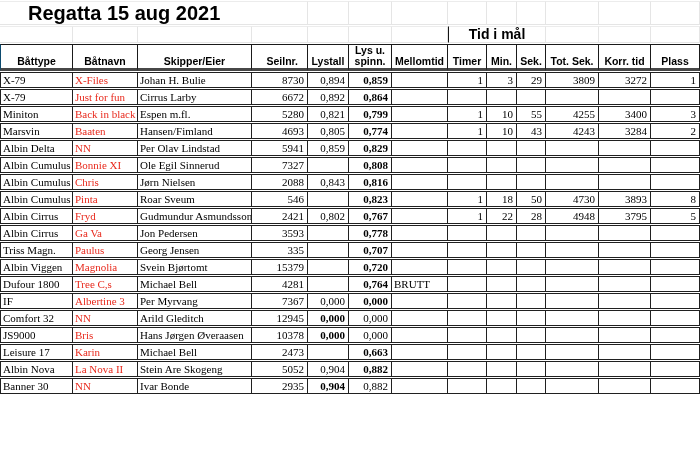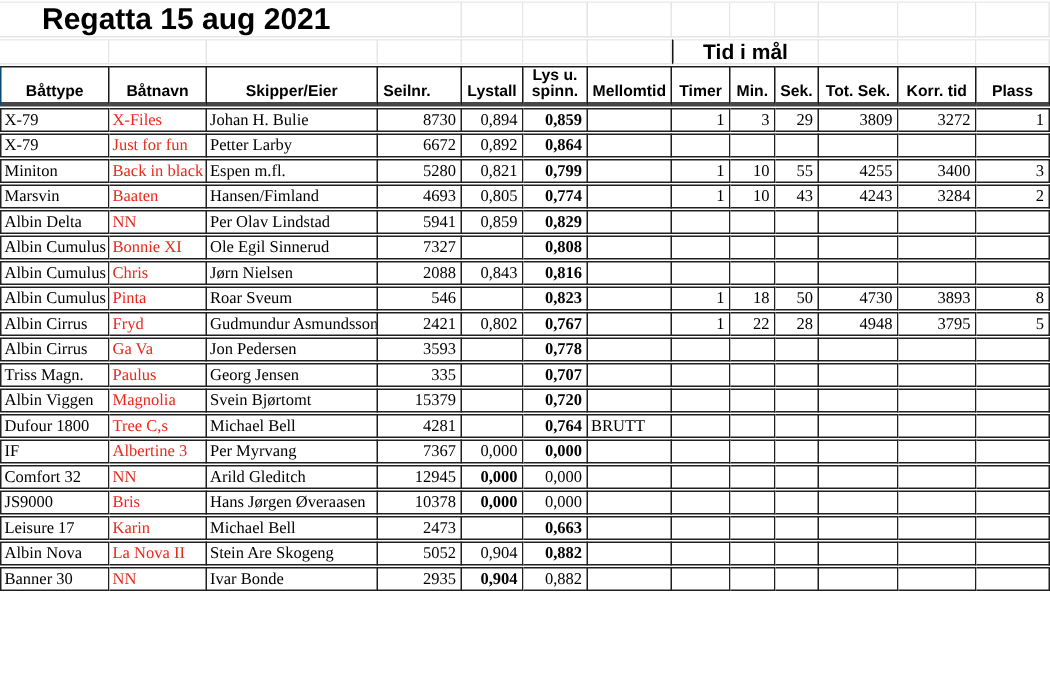--- a/index.html
+++ b/index.html
@@ -33,21 +33,21 @@
   
   tr.head td {
     border-top:1px solid #1a1a1a;
     border-right:1px solid #1a1a1a;
     border-bottom:3px solid #474747;
     font-weight:bold; font-size:10.5px;
     vertical-align:bottom; text-align:center;
     padding:0 2px 1px 2px; height:25px; line-height:11px;
   }
   tr.head td:first-child { border-left:1px solid #0c4a6e; }
-  tr.head td.hr { text-align:right; padding-right:20px; }
+  tr.head td.hr { text-align:right; padding-right:9px; }
   tr.head td.hw { white-space:normal; }
 
   
   tbody#rows td {
     border-top:1px solid #202020;
     border-right:1px solid #202020;
     border-bottom:1px solid #202020;
     font-family:"Liberation Serif", serif;
     font-size:11px; height:14px; line-height:14px;
     padding:0 2px; text-align:left; background:#fff;
@@ -131,21 +131,21 @@
           <td class="num">1</td>
           <td class="num">3</td>
           <td class="num">29</td>
           <td class="num">3809</td>
           <td class="num">3272</td>
           <td class="num">1</td>
         </tr>
         <tr>
           <td>X-79</td>
           <td class="red">Just for fun</td>
-          <td>Petter Larby</td>
+          <td>Cirrus Larby</td>
           <td class="num">6672</td>
           <td class="num">0,892</td>
           <td class="num b">0,864</td>
           <td></td>
           <td class="num"></td>
           <td class="num"></td>
           <td class="num"></td>
           <td class="num"></td>
           <td class="num"></td>
           <td class="num"></td>

